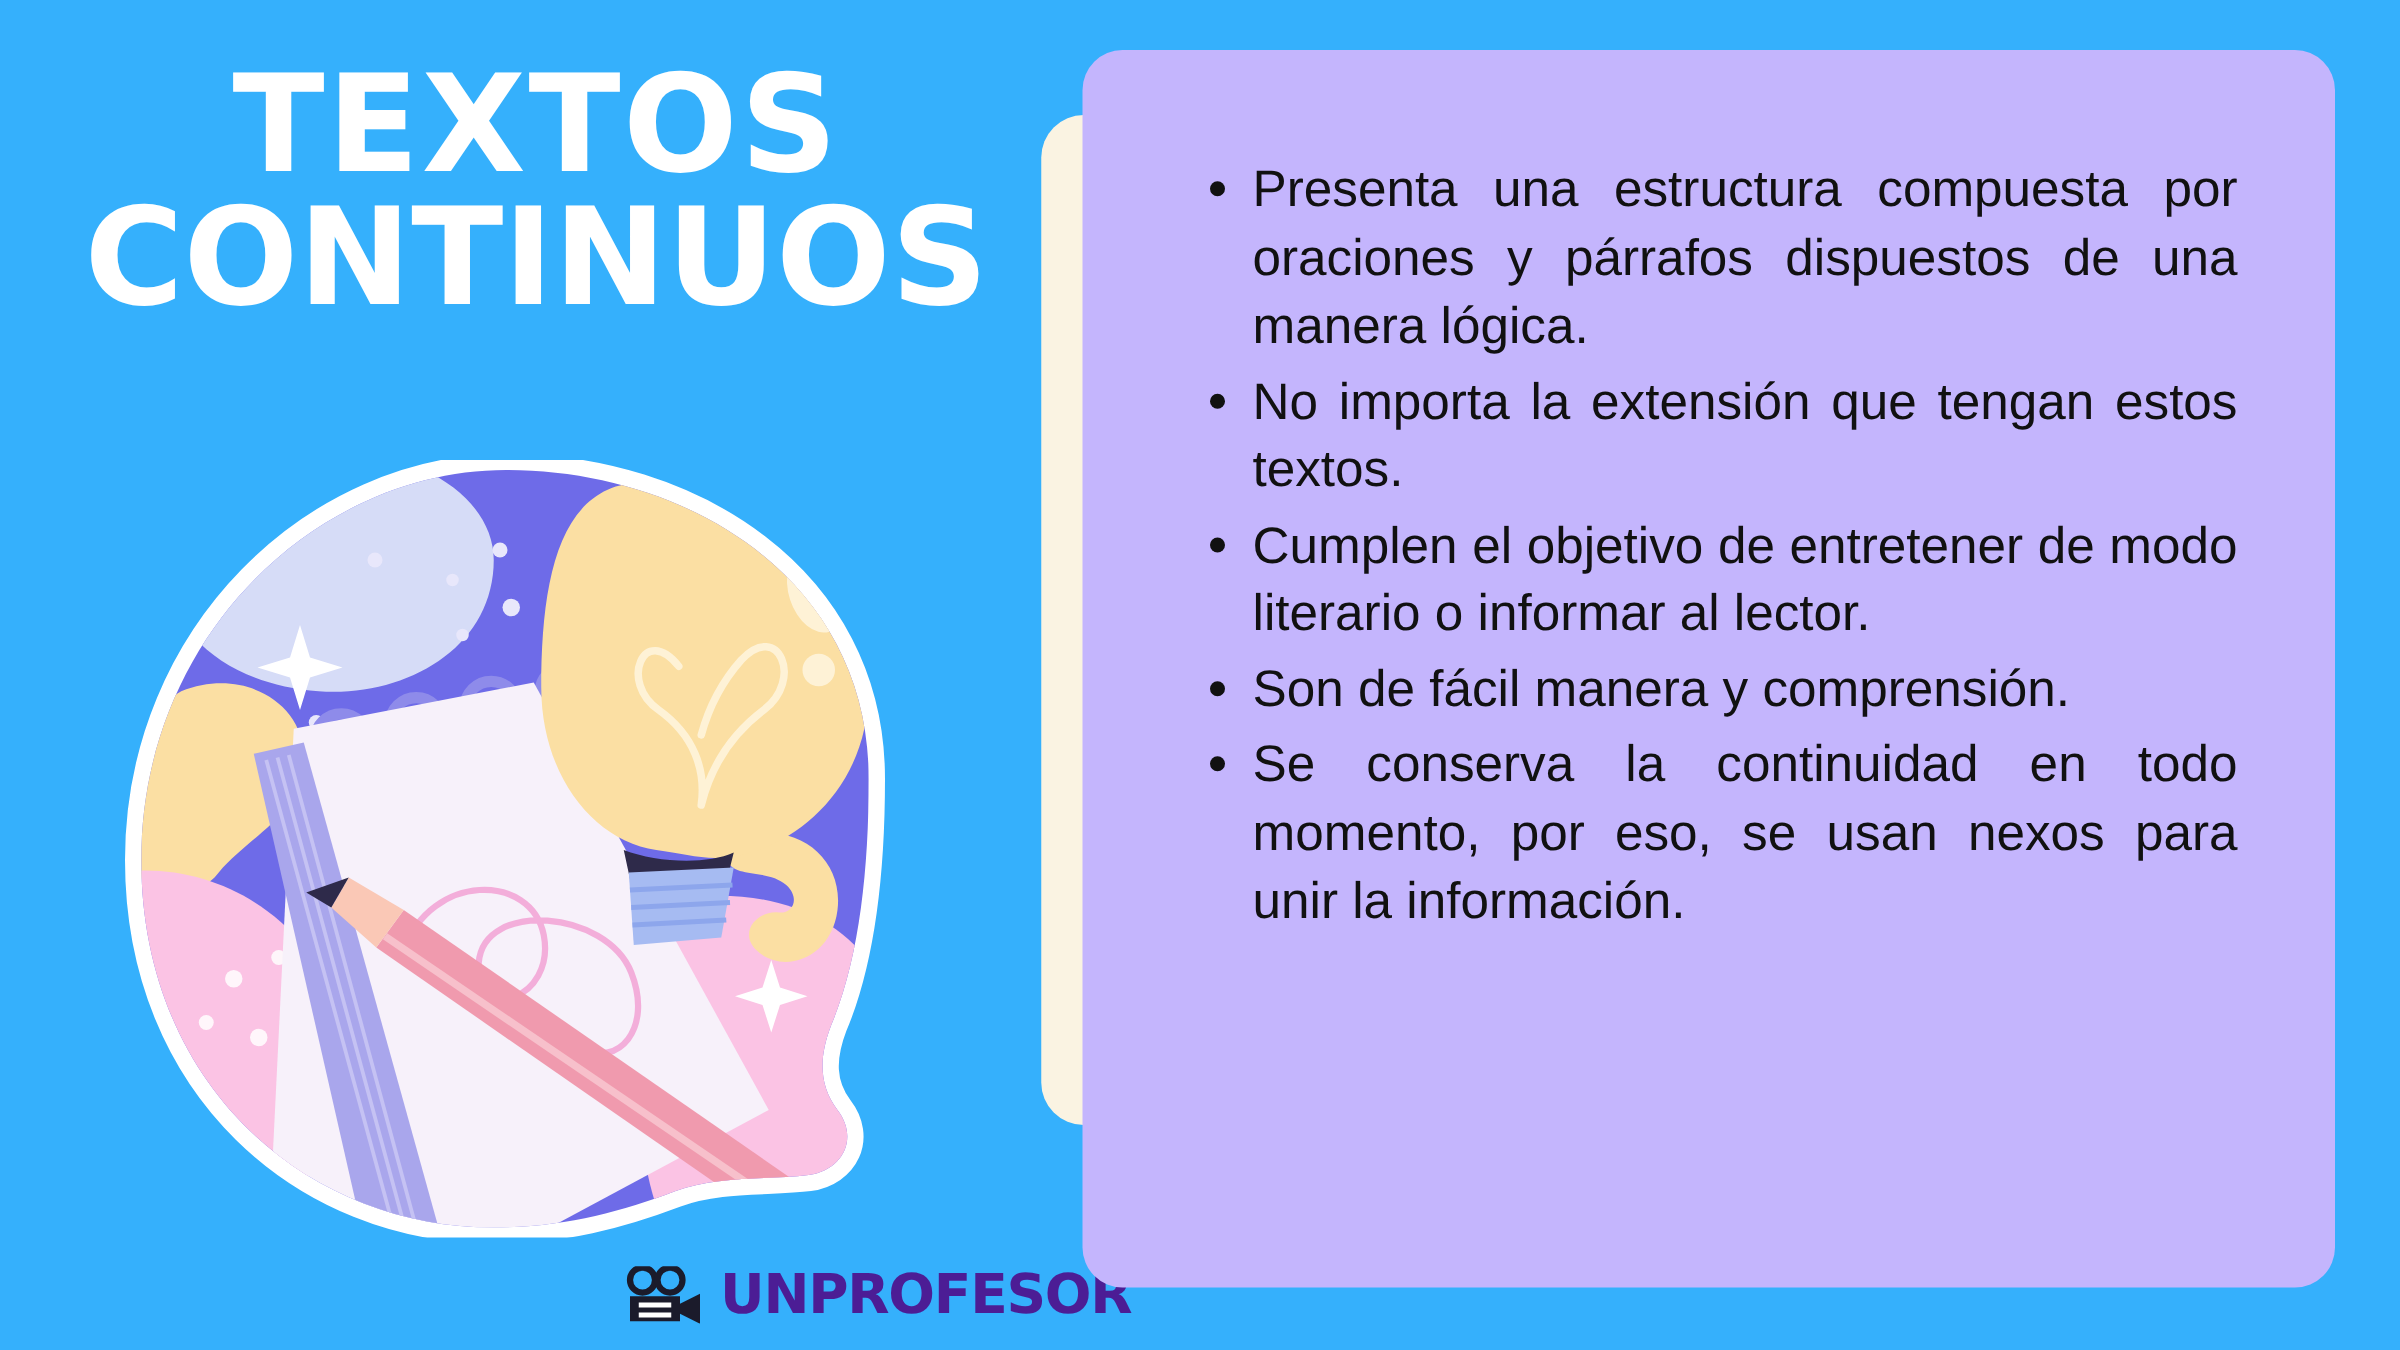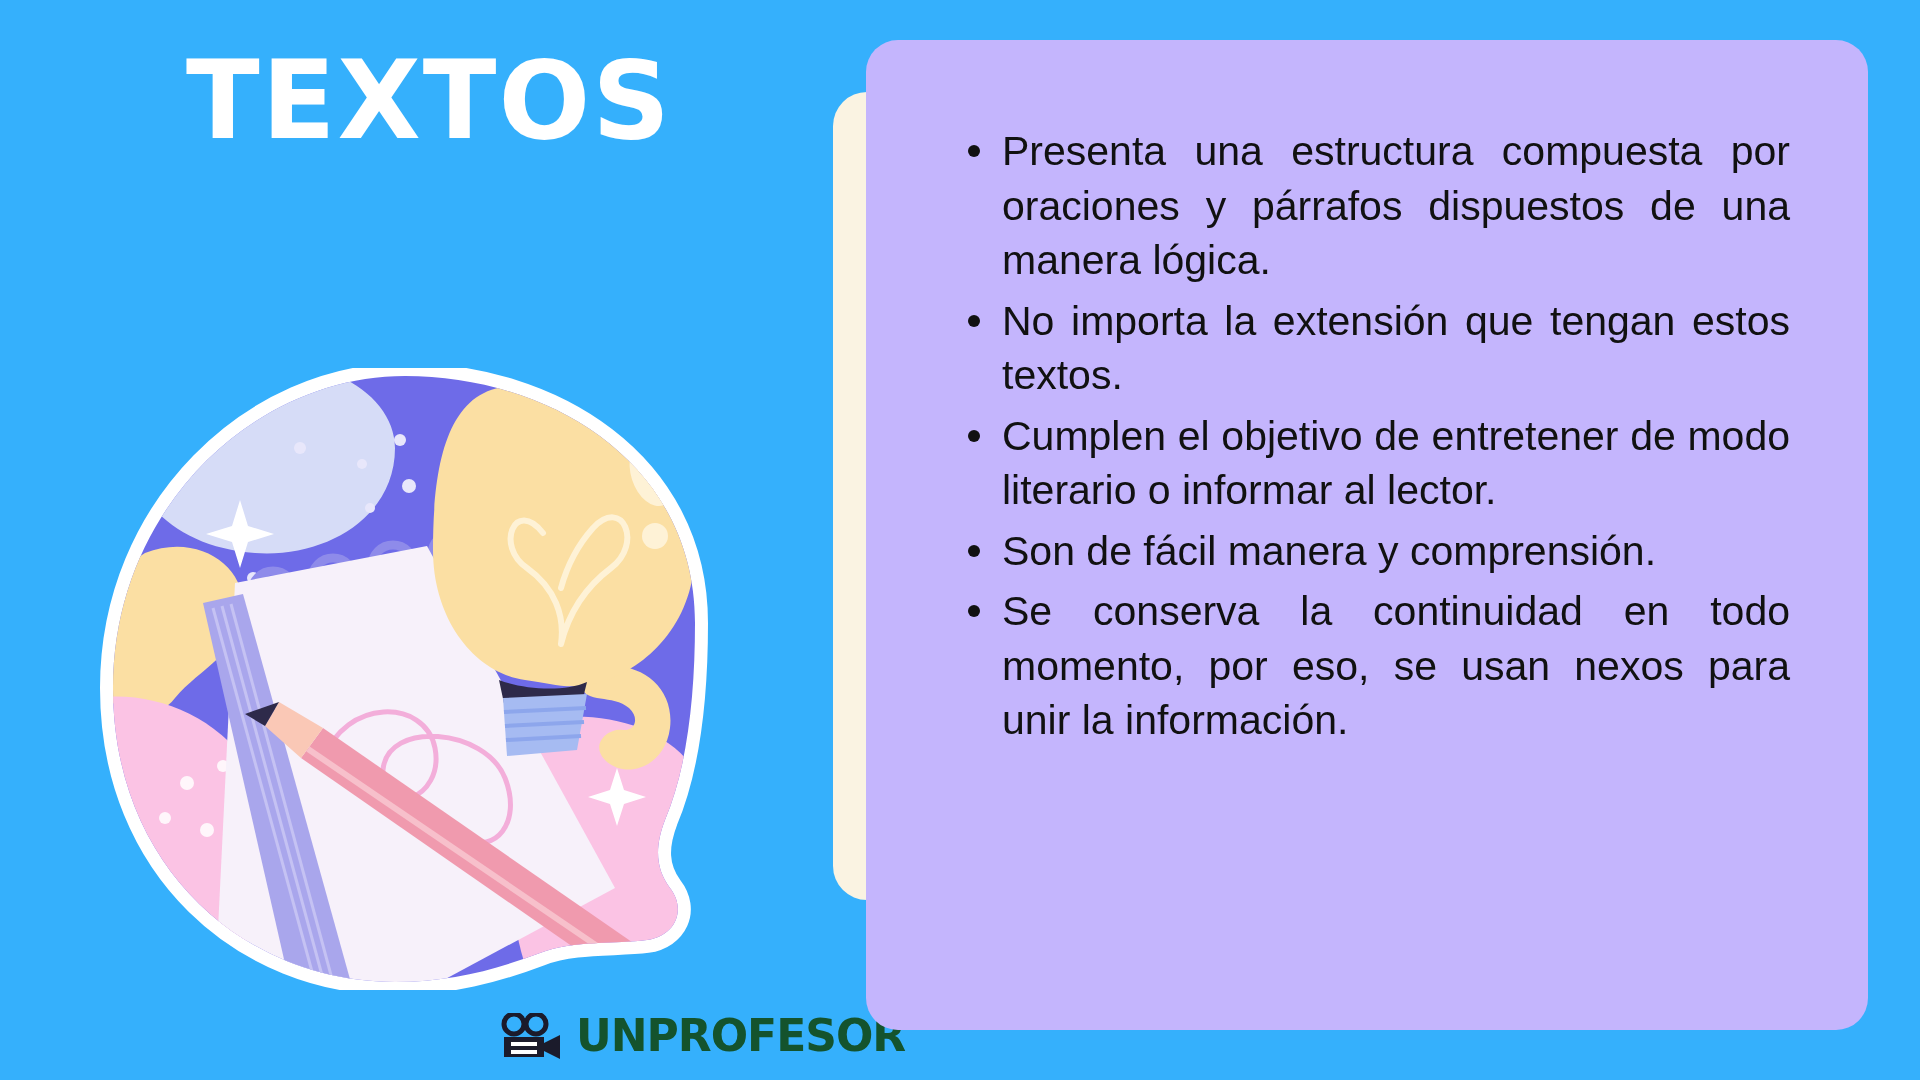--- a/index.html
+++ b/index.html
@@ -51,21 +51,21 @@
     position:absolute;
     left:500px; top:1005px;
     width:330px; height:62px;
     display:flex;
     align-items:center;
     gap:14px;
   }
   #brand-camera-icon{ width:62px; height:46px; flex:0 0 auto; }
   #brand-camera-icon svg{ display:block; width:100%; height:100%; }
   #brand-wordmark{
-    color:#14532d;
+    color:#4c1d95;
     font-family:"DejaVu Sans", sans-serif;
     font-weight:bold;
     font-size:44px;
     letter-spacing:-1px;
     line-height:1;
   }
 
   
   #card-shadow{
     position:absolute;
@@ -111,20 +111,21 @@
 </style>
 </head>
 <body>
 
 <div id="poster">
 
   <div id="left-column">
 
     <div id="poster-title">
       <span class="line line1">TEXTOS</span>
+      <span class="line line2">CONTINUOS</span>
     </div>
 
     <div id="illustration">
       <svg viewBox="0 0 620 622" xmlns="http://www.w3.org/2000/svg">
         <defs>
           <clipPath id="stickerClip">
             <path d="M310 8
                      C 455 8 600 95 600 255
                      C 600 330 592 400 570 452
                      C 560 478 560 500 575 520

